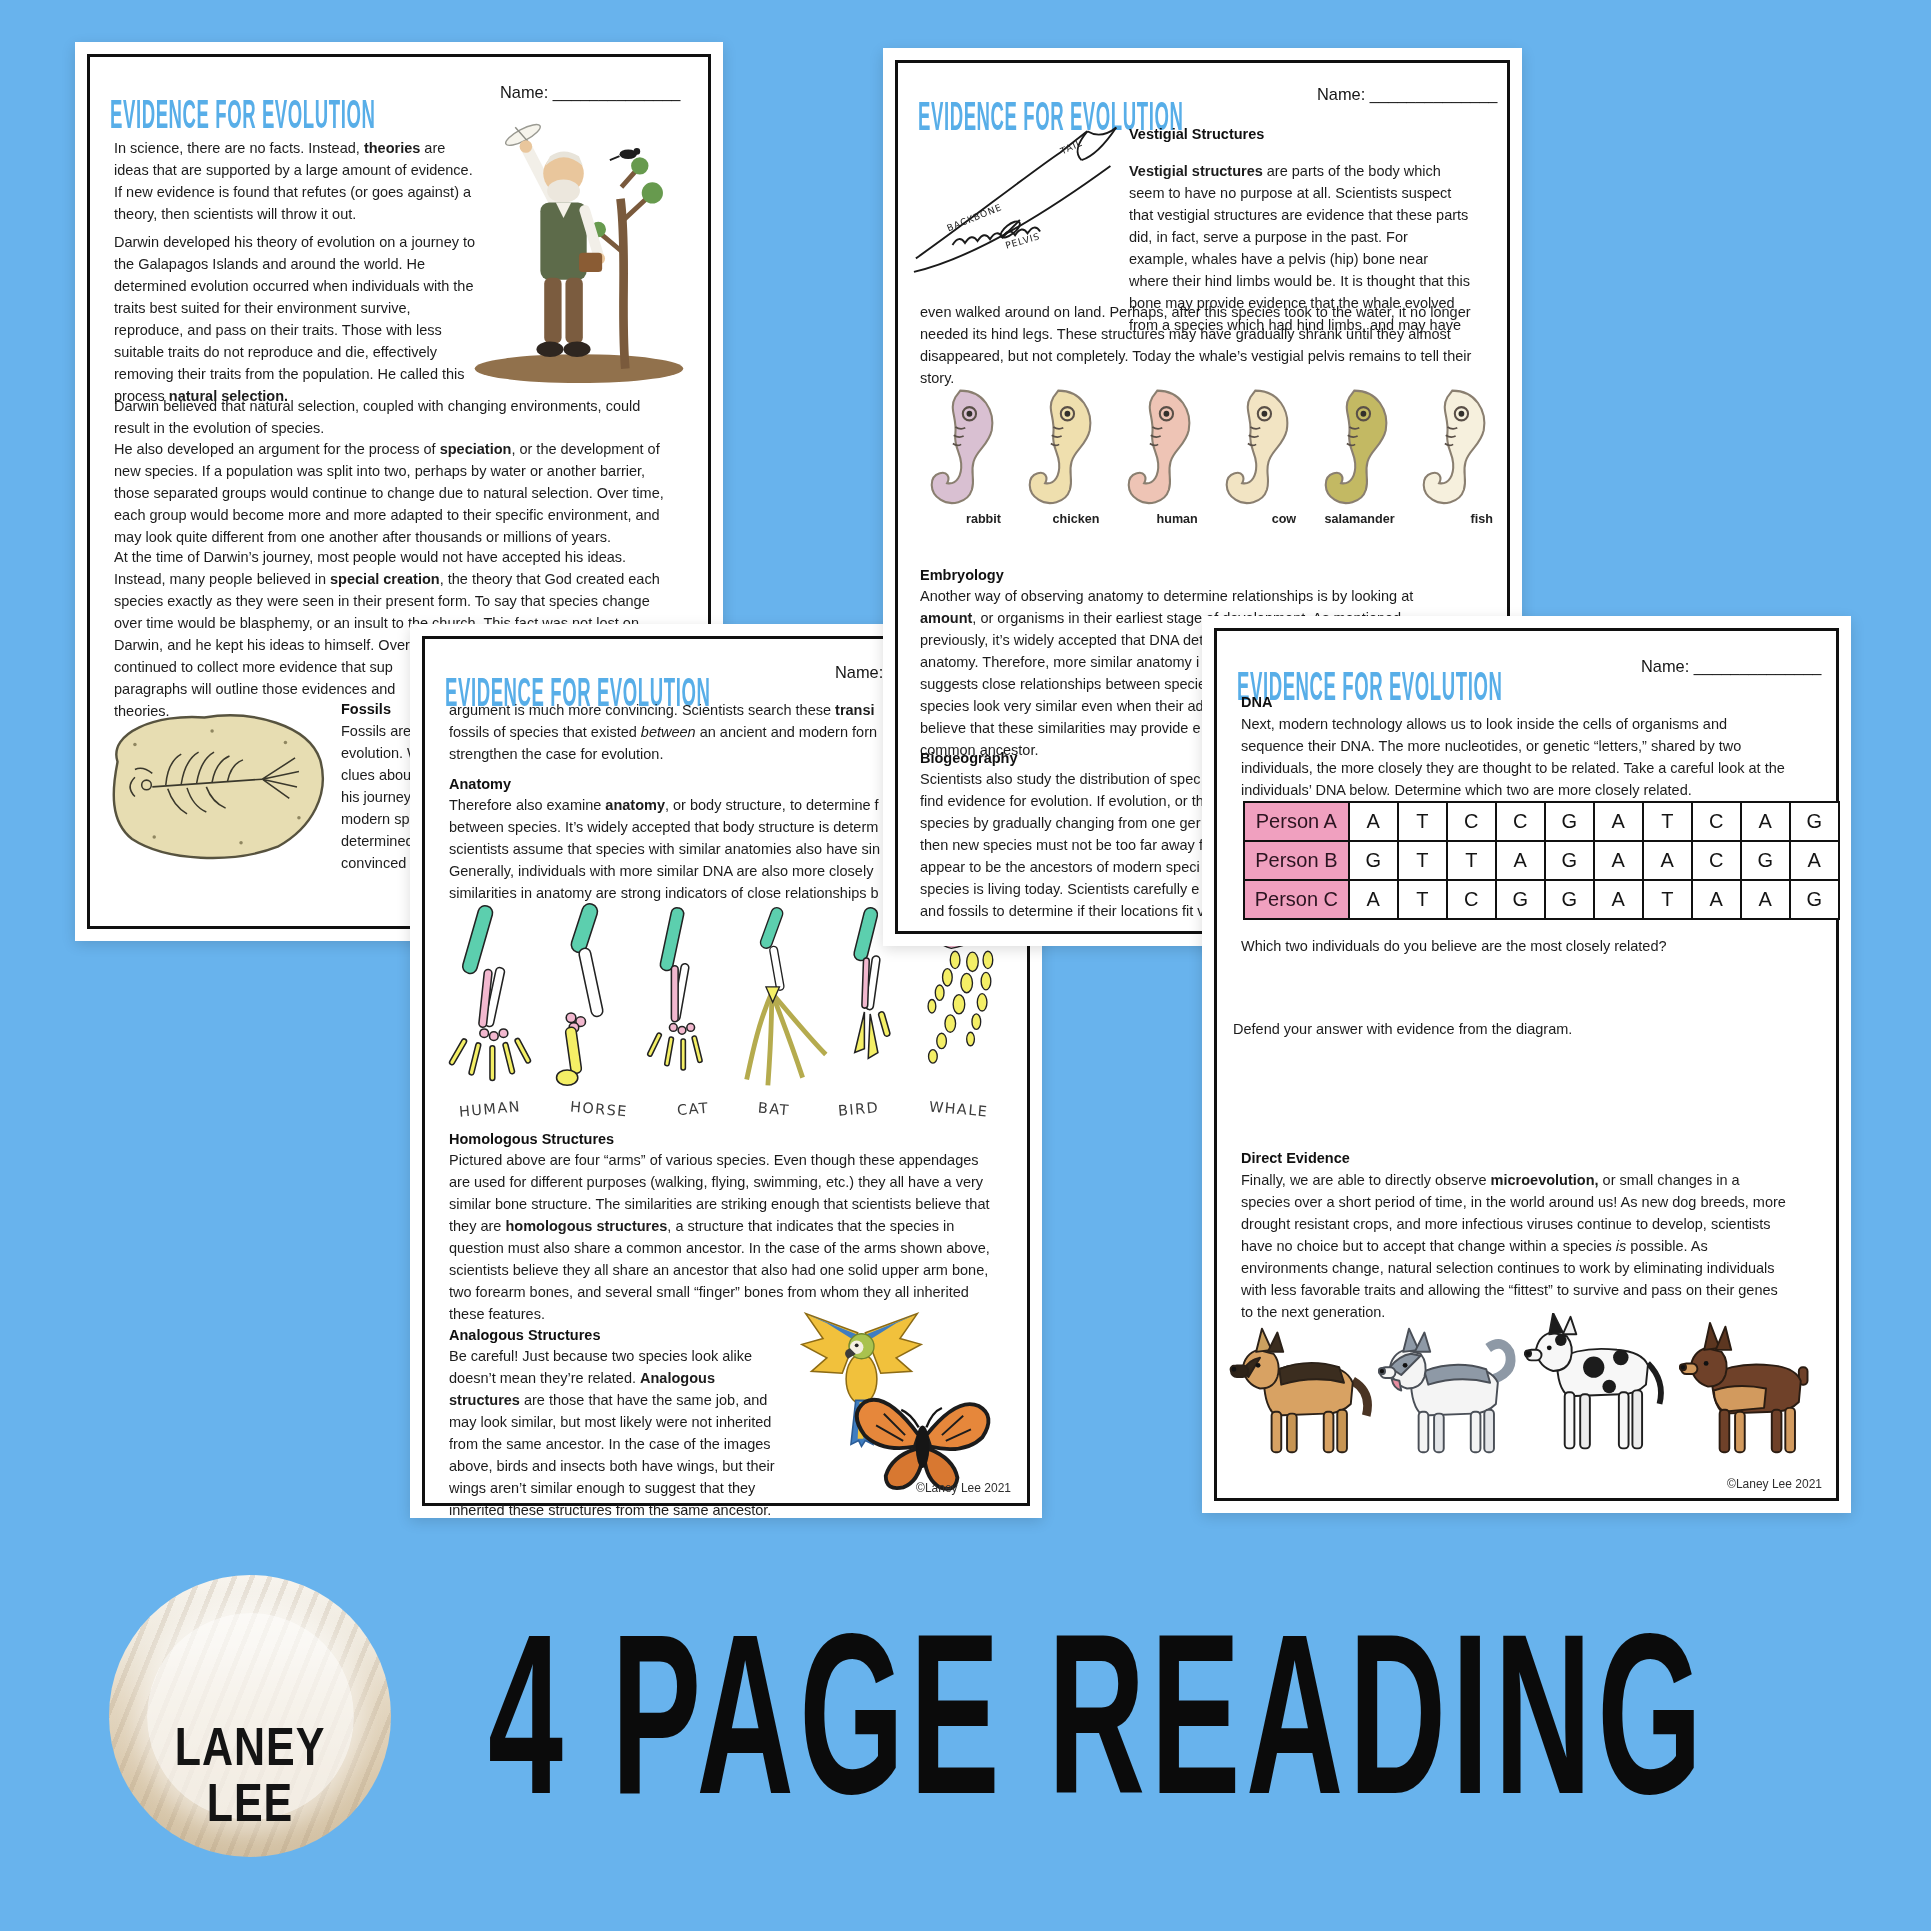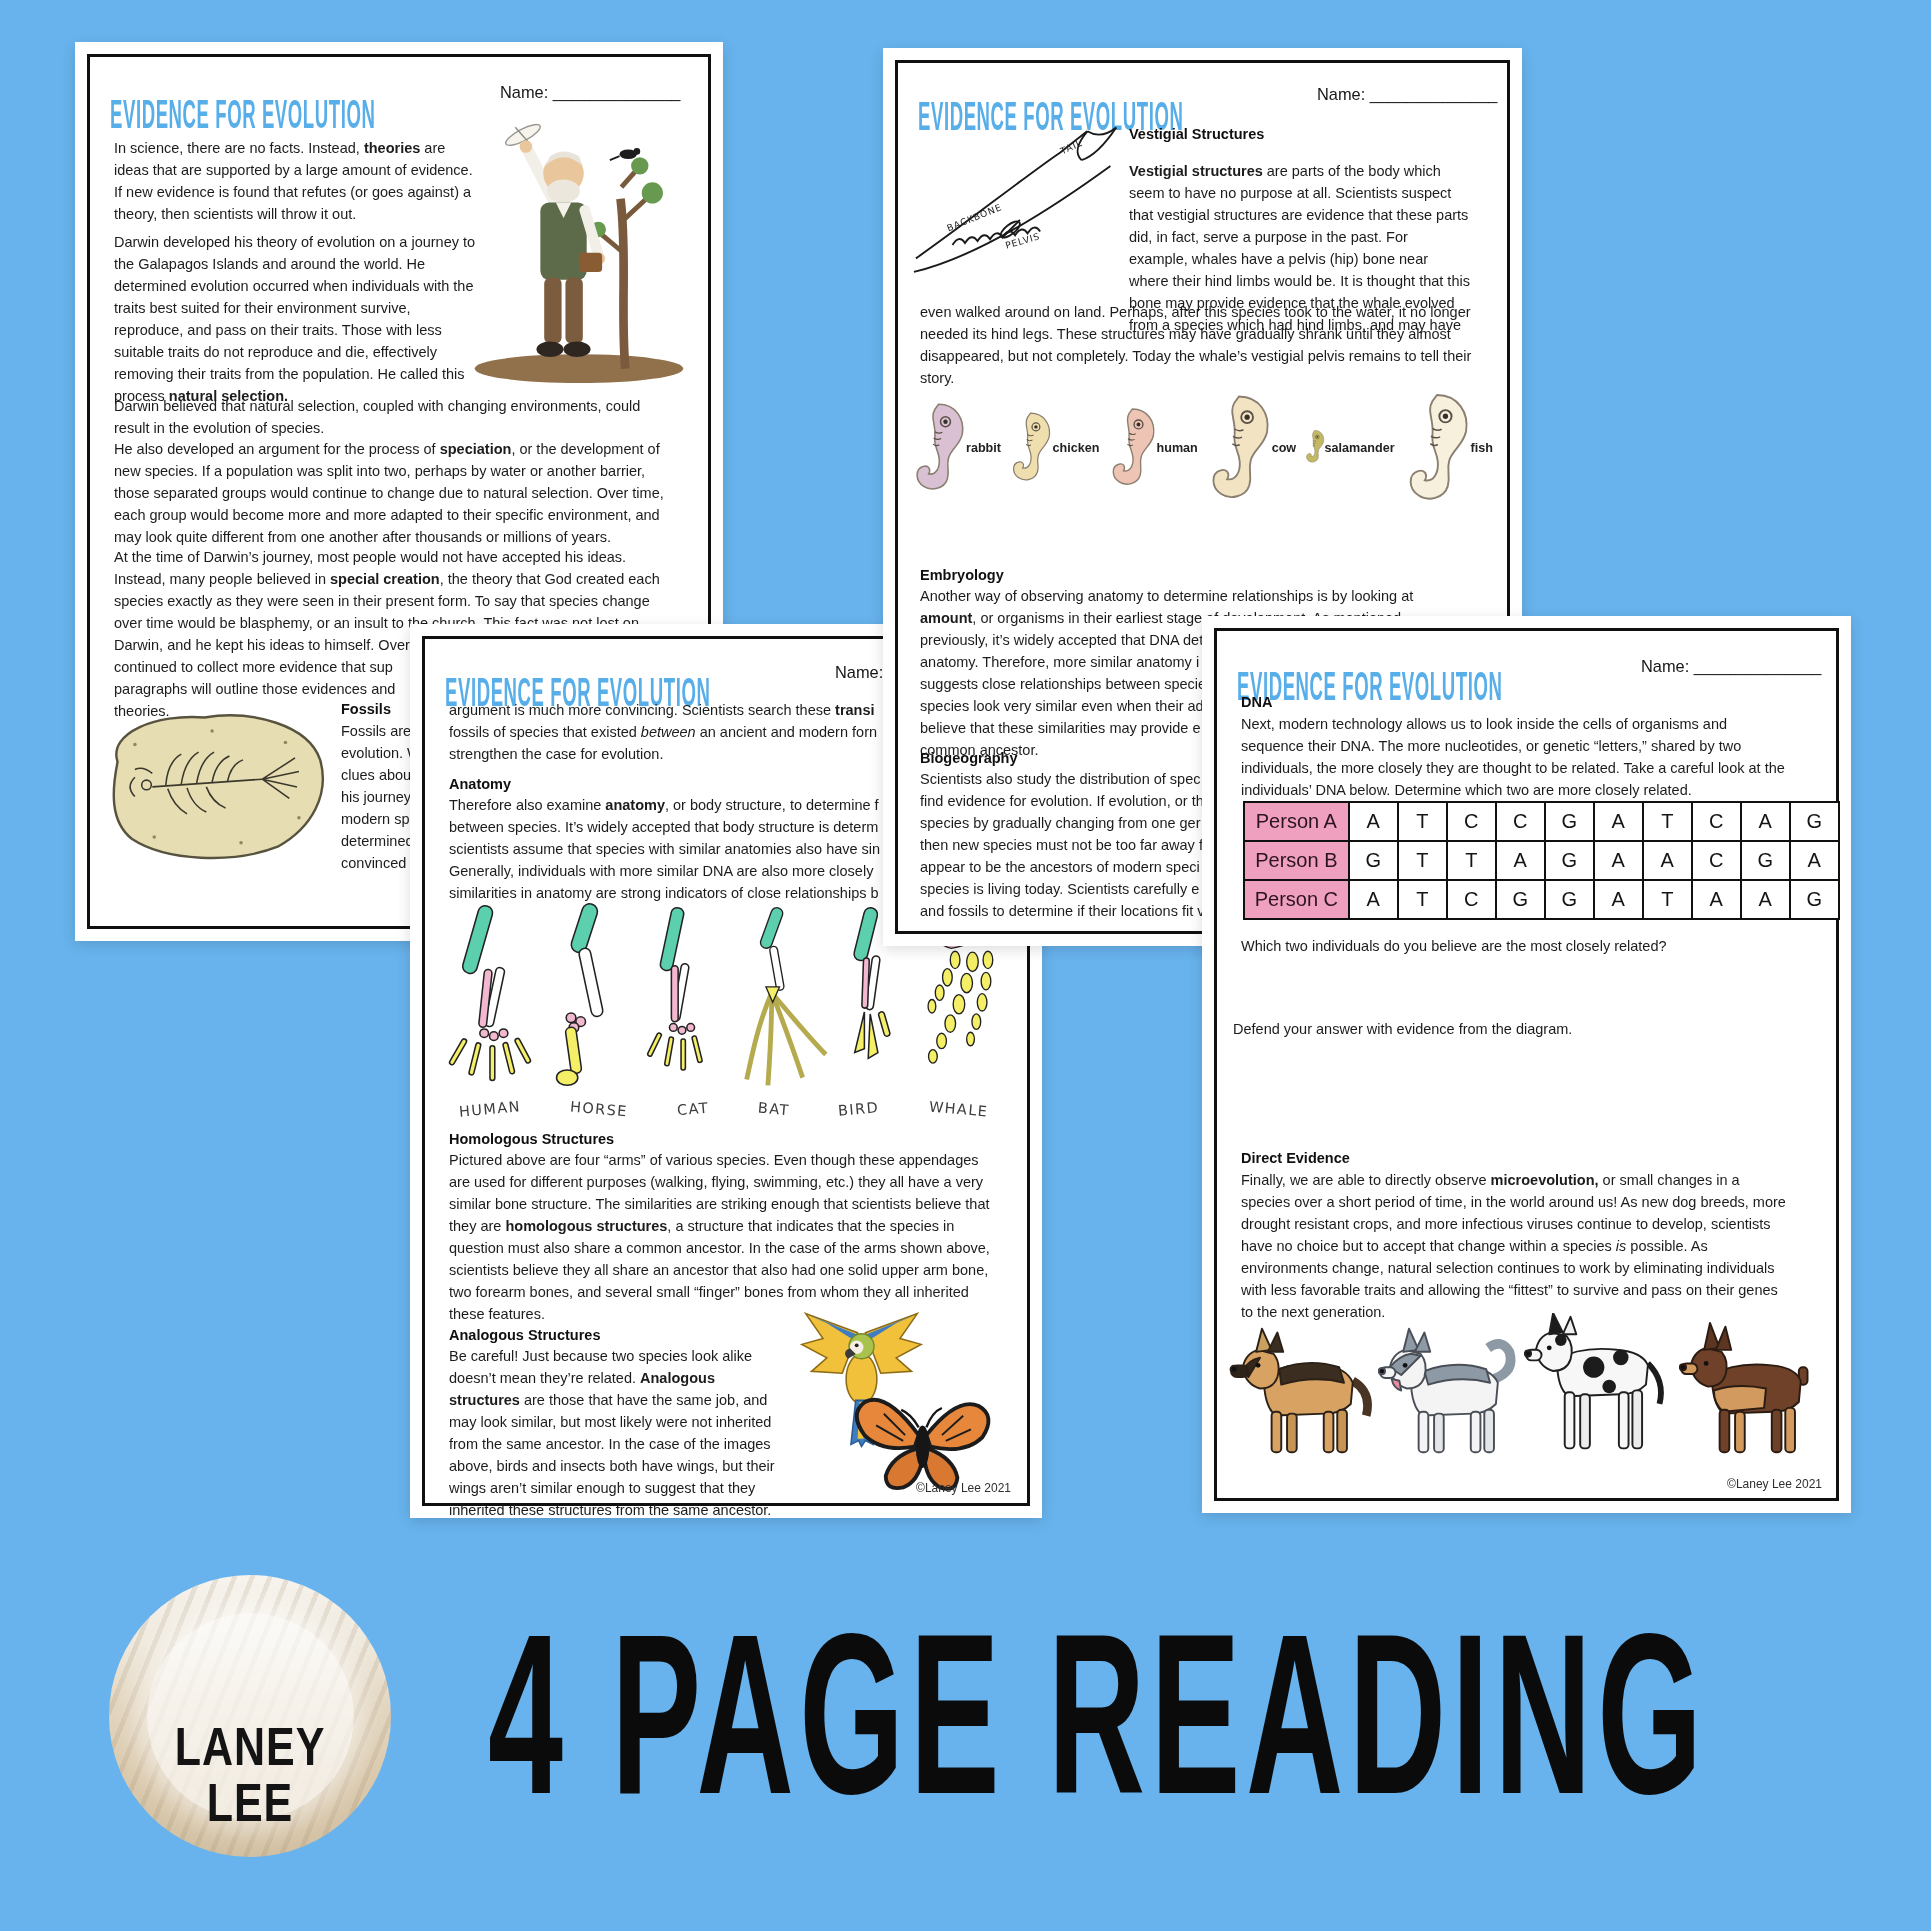--- a/index.html
+++ b/index.html
@@ -16,21 +16,21 @@
   }
   .name-row{position:absolute;font-size:16.4px;color:#161616;white-space:nowrap}
   .t{position:absolute;font-size:14.5px;line-height:22px;color:#1c1c1c;white-space:pre-line}
   .hd{position:absolute;font-size:14.5px;line-height:18.3px;font-weight:700;color:#101010;white-space:nowrap}
   .b{font-weight:700}
   .i{font-style:italic}
   .copyright{position:absolute;font-size:12px;color:#2e2e2e}
   .img{position:absolute}
   
   .embryo-row{position:absolute;display:flex;justify-content:space-between;align-items:flex-end}
-  .embryo{display:flex;align-items:center;width:91px}
+  .embryo{display:flex;flex-direction:column;align-items:flex-end;width:91px}
   .embryo-label{font-size:12.6px;font-weight:700;color:#222;margin-top:3.9px}
   
   .bone-label-row{position:absolute;display:flex;justify-content:space-between;box-sizing:border-box;padding:0 25px}
   .bone-label{font-size:14.5px;letter-spacing:1.4px;color:#3c3c3c;font-family:"DejaVu Sans",sans-serif;transform:rotate(-5deg)}
   .bone-label:nth-child(2n){transform:rotate(5deg)}
   
   .dna-table{position:absolute;border-collapse:collapse;table-layout:fixed}
   .dna-table th{background:var(--pink,#f0a0bf);font-weight:400;font-size:20px;padding:2.9px 9.7px;border:2.9px solid #101010;color:#2b1420;white-space:nowrap}
   .dna-table td{width:45px;height:35px;text-align:center;font-size:20px;color:#141414;border:2.9px solid #101010;background:#fff}
   

